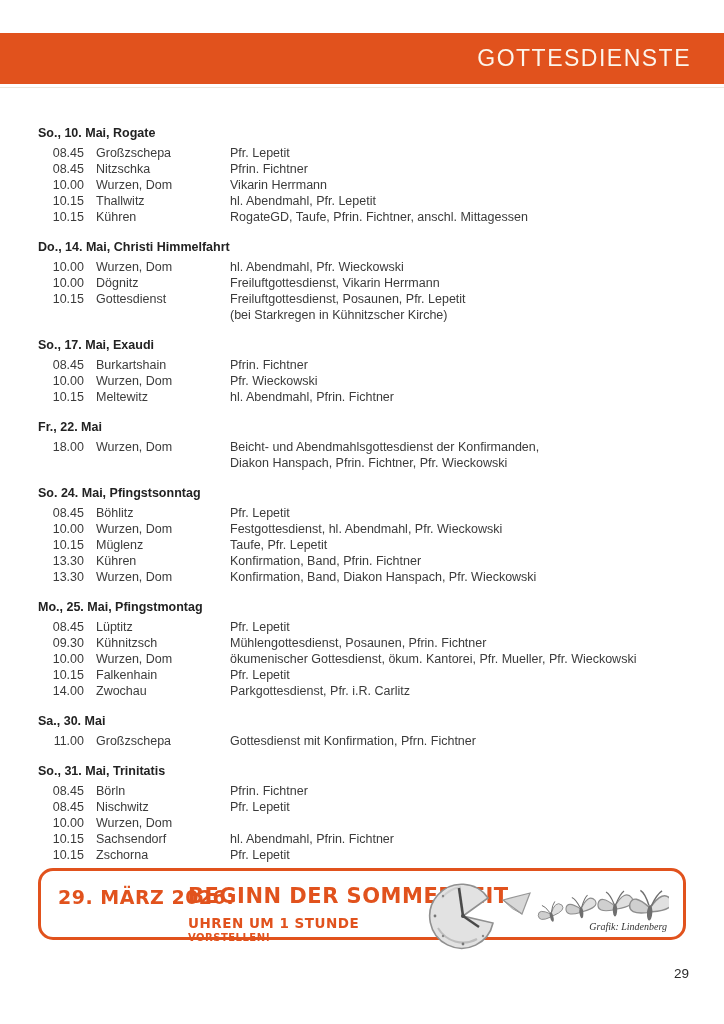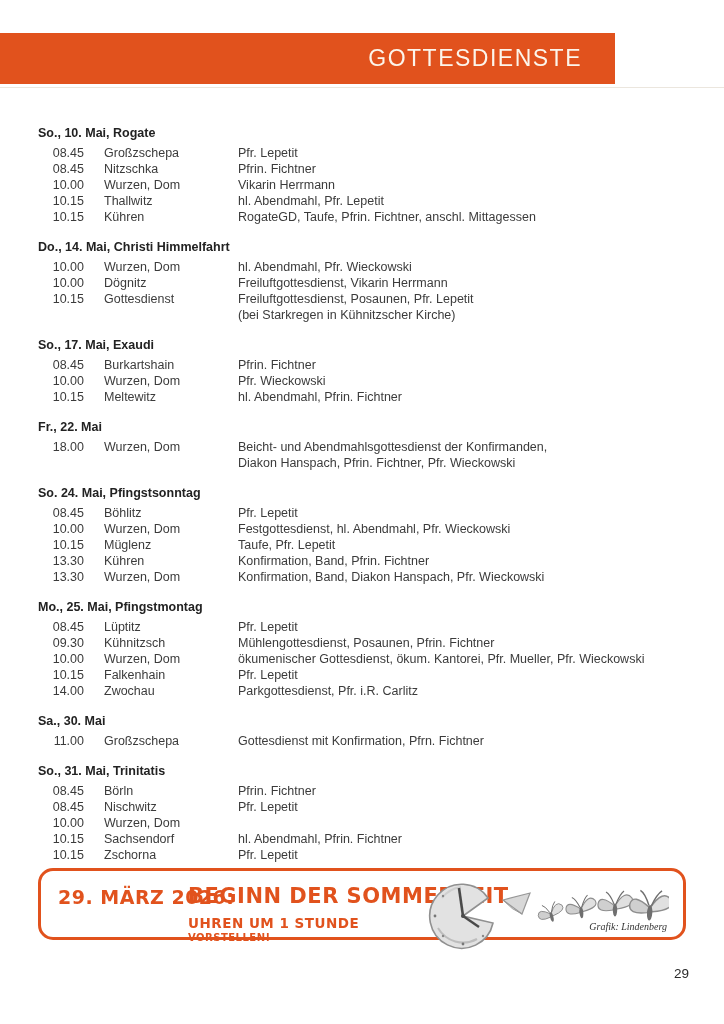--- a/index.html
+++ b/index.html
@@ -2,33 +2,33 @@
 <html lang="de" style="--accent: #e1521d;"><head>
 <meta charset="utf-8">
 <style>
   :root { --accent:#e1521d; --ink:#3b3b3b; --ink-dark:#222; }
   * { margin:0; padding:0; box-sizing:border-box; }
   html,body { background:#fff; }
   body { font-family:"Liberation Sans", sans-serif; }
   .page { position:relative; width:724px; height:1024px; background:#ffffff; overflow:hidden; }
 
   
-  .header-bar { position:absolute; top:33px; left:0; width:615px; height:51px;
+  .header-bar { position:absolute; top:33px; left:0; width:724px; height:51px;
     background:var(--accent); display:flex; align-items:center; justify-content:flex-end;
     padding-right:33px; }
   .header-title { color:#fcf5eb; font-size:23px; letter-spacing:1.5px; font-weight:400; }
   .header-underline { position:absolute; top:87px; left:0; width:724px; height:1px; background:#ebe6de; }
 
   
   .content { position:absolute; top:125px; left:38px; right:16px; color:var(--ink); }
   .sec { margin-bottom:14px; }
   .sec-date { font-weight:bold; color:var(--ink-dark); font-size:12.5px; line-height:16px; margin-bottom:4px; }
   .row { display:flex; align-items:flex-start; font-size:12.5px; line-height:16px; }
   .time { width:46px; text-align:right; flex:0 0 46px; font-variant-numeric:tabular-nums; }
-  .place { margin-left:20px; width:134px; flex:0 0 134px; }
+  .place { margin-left:12px; width:134px; flex:0 0 134px; }
   .desc { flex:1; }
 
   
   .notice-box { position:absolute; top:868px; left:38px; width:648px; height:72px;
     border:3px solid var(--accent); border-radius:15px; background:#fff; }
   .display { color:var(--accent); font-weight:800; letter-spacing:0.5px;
     font-family:"DejaVu Sans", sans-serif; white-space:nowrap; }
   .box-date { position:absolute; left:17px; top:15px; font-size:19px; }
   .box-headline { position:absolute; left:147px; top:13px; font-size:21px; }
   .box-line2 { position:absolute; left:147px; top:44px; font-size:13.5px; }

